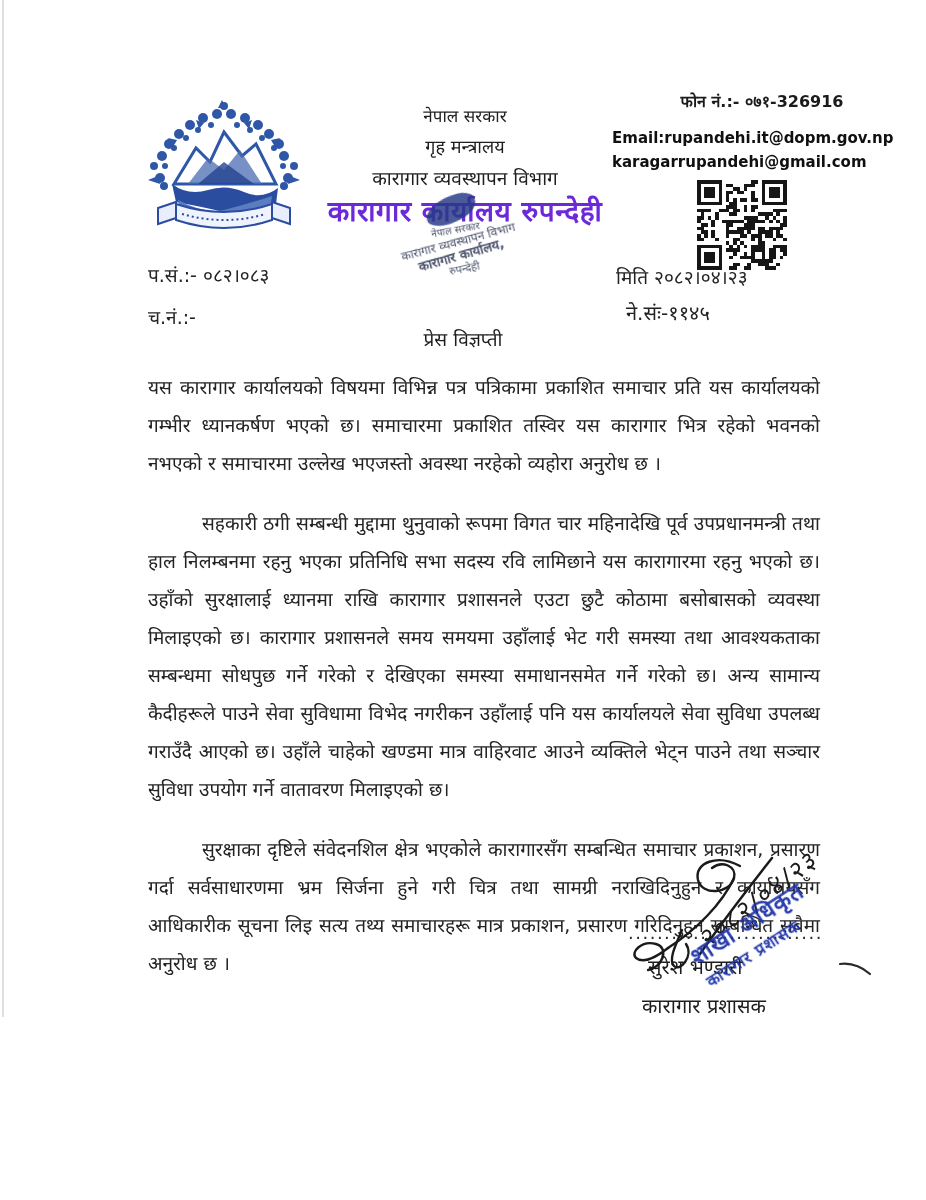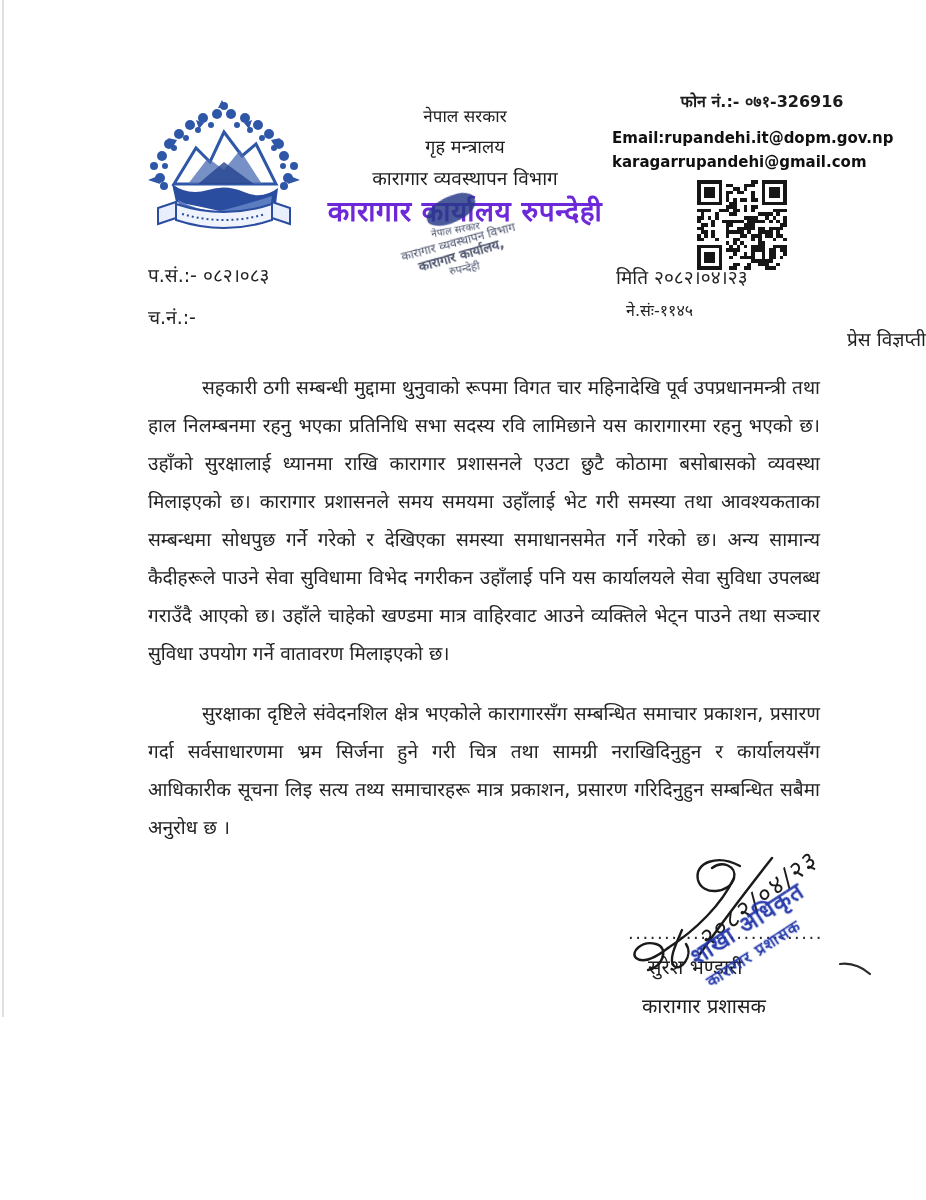--- a/index.html
+++ b/index.html
@@ -52,25 +52,25 @@
   }
   .office-stamp .s1 { font-size: 10px; transform: rotate(3deg); }
   .office-stamp .s2 { font-size: 12px; transform: rotate(-2deg); }
   .office-stamp .s3 { font-size: 13px; font-weight: bold; transform: rotate(-3deg); }
   .office-stamp .s4 { font-size: 11px; transform: rotate(2deg); }
 
   
   .ref-left-1 { position: absolute; left: 148px; top: 262px; font-size: 19px; }
   .ref-left-2 { position: absolute; left: 148px; top: 304px; font-size: 19px; text-align: right; }
   .ref-right-1{ position: absolute; left: 616px; top: 264px; font-size: 19px; }
-  .ref-right-2{ position: absolute; left: 626px; top: 299px; font-size: 16px; }
+  .ref-right-2{ position: absolute; left: 626px; top: 299px; font-size: 20px; }
 
   .press-title {
     position: absolute; left: 0; top: 326px; width: 926px;
-    text-align: right; font-size: 19px; color:#1c1c1c;
+    text-align: center; font-size: 19px; color:#1c1c1c;
   }
 
   
   .body-text {
     position: absolute; left: 148px; top: 368px; width: 672px;
     font-size: 19px; line-height: 38px; text-align: justify; color: #222;
   }
   .body-text p + p { margin-top: 22px; }
   .body-text p.indent { text-indent: 54px; }
 
@@ -404,20 +404,21 @@
   </div>
 
   <div class="ref-left-1">प.सं.:- ०८२।०८३</div>
   <div class="ref-left-2">च.नं.:-</div>
   <div class="ref-right-1">मिति २०८२।०४।२३</div>
   <div class="ref-right-2">ने.संः-११४५</div>
 
   <div class="press-title">प्रेस विज्ञप्ती</div>
 
   <div class="body-text">
+    <p>यस कारागार कार्यालयको विषयमा विभिन्न पत्र पत्रिकामा प्रकाशित समाचार प्रति यस कार्यालयको गम्भीर ध्यानकर्षण भएको छ।  समाचारमा प्रकाशित तस्विर यस कारागार भित्र रहेको भवनको नभएको र समाचारमा उल्लेख भएजस्तो अवस्था नरहेको व्यहोरा अनुरोध छ ।</p>
     <p class="indent">सहकारी ठगी सम्बन्धी मुद्दामा थुनुवाको रूपमा विगत चार महिनादेखि पूर्व उपप्रधानमन्त्री तथा हाल निलम्बनमा रहनु भएका प्रतिनिधि सभा सदस्य रवि लामिछाने यस कारागारमा रहनु भएको छ।  उहाँको सुरक्षालाई ध्यानमा राखि कारागार प्रशासनले एउटा छुटै कोठामा बसोबासको व्यवस्था मिलाइएको छ।  कारागार प्रशासनले समय समयमा उहाँलाई भेट गरी समस्या तथा आवश्यकताका सम्बन्धमा सोधपुछ गर्ने गरेको र देखिएका समस्या समाधानसमेत गर्ने गरेको छ।  अन्य सामान्य कैदीहरूले पाउने सेवा सुविधामा विभेद नगरीकन उहाँलाई पनि यस कार्यालयले सेवा सुविधा उपलब्ध गराउँदै आएको छ।  उहाँले चाहेको खण्डमा मात्र वाहिरवाट आउने व्यक्तिले भेट्न पाउने तथा सञ्चार सुविधा उपयोग गर्ने वातावरण मिलाइएको छ।</p>
     <p class="indent">सुरक्षाका दृष्टिले संवेदनशिल क्षेत्र भएकोले कारागारसँग सम्बन्धित समाचार प्रकाशन, प्रसारण गर्दा सर्वसाधारणमा भ्रम सिर्जना हुने गरी चित्र तथा सामग्री नराखिदिनुहुन र कार्यालयसँग आधिकारीक सूचना लिइ सत्य तथ्य समाचारहरू मात्र प्रकाशन, प्रसारण गरिदिनुहुन सम्बन्धित सबैमा अनुरोध छ ।</p>
   </div>
 
   <svg class="sig-scribble" viewBox="0 0 190 140" xmlns="http://www.w3.org/2000/svg">
     <g stroke="#1a1a1a" stroke-width="2.4" fill="none" stroke-linecap="round">
       <path d="M118 14 C 96 2, 72 10, 76 28 C 80 44, 108 42, 112 26 C 115 14, 100 8, 90 16"></path>
       <path d="M112 26 C 100 52, 74 78, 46 96"></path>
       <path d="M46 96 C 36 104, 22 112, 14 106 C 8 100, 20 88, 34 92 C 48 96, 40 116, 26 118"></path>
       <path d="M60 78 C 54 92, 46 108, 52 114 C 58 120, 72 104, 64 92"></path>

